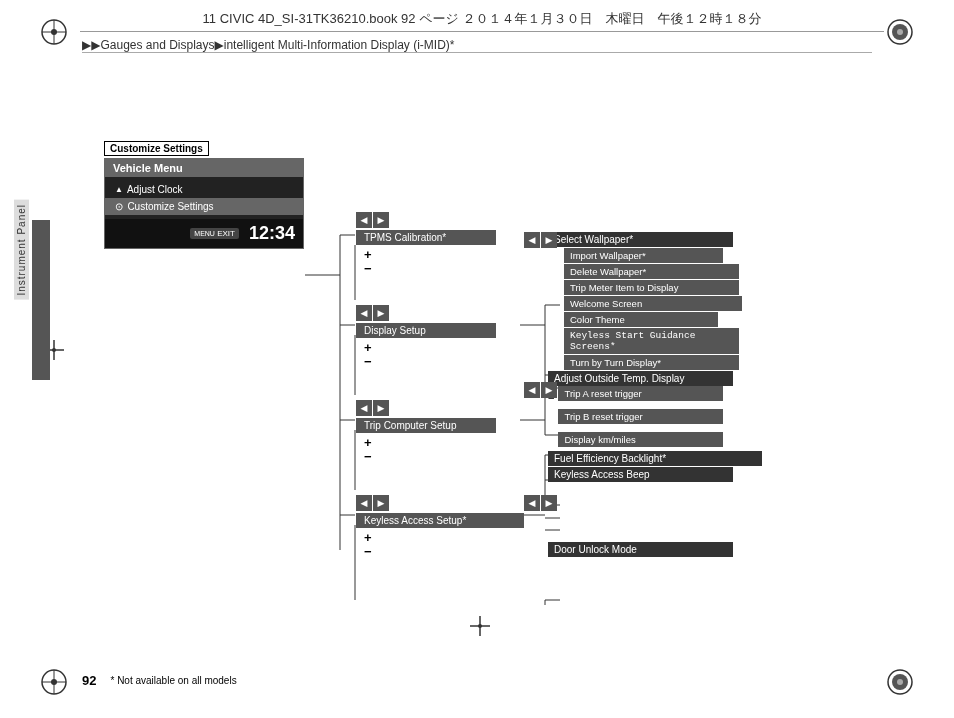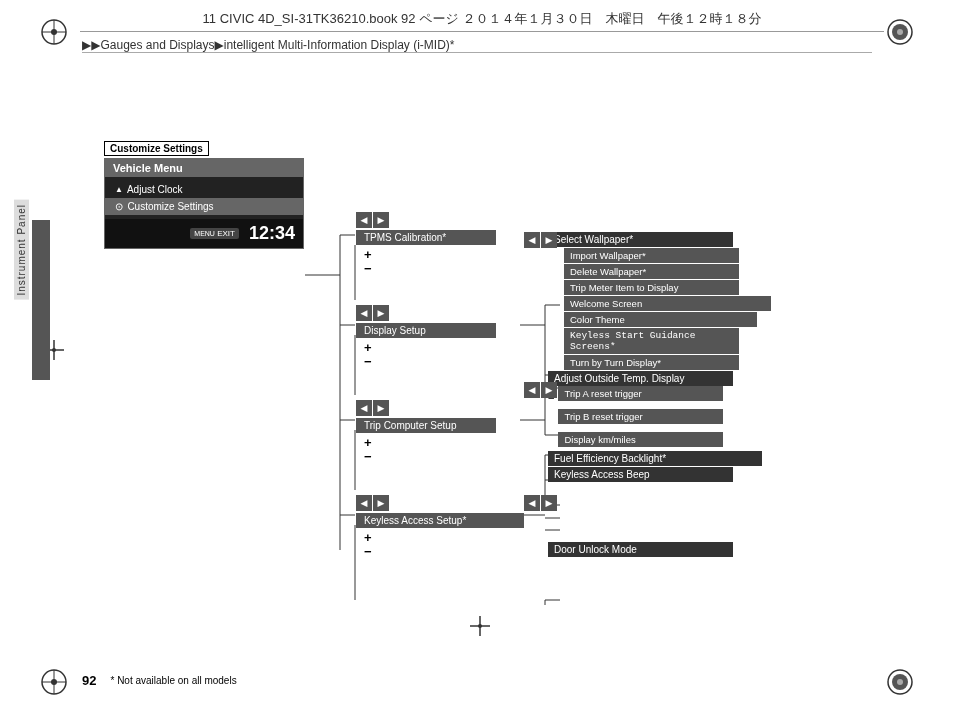--- a/index.html
+++ b/index.html
@@ -188,33 +188,33 @@
 </div>
 
 <div style="position:absolute;top:232px;left:548px;">
 
   <div style="display:flex;align-items:center;gap:2px;margin-bottom:1px;">
     <div style="background:#333;color:#fff;padding:2px 6px;font-size:10px;width:185px;">Select Wallpaper*</div>
   </div>
 
   <div style="margin-left:16px;">
     <div style="display:flex;align-items:center;gap:0;margin-bottom:1px;">
-      <div style="background:#555;color:#fff;padding:2px 6px;font-size:9.5px;width:175px;">Import Wallpaper*</div>
+      <div style="background:#555;color:#fff;padding:2px 6px;font-size:9.5px;width:159px;">Import Wallpaper*</div>
     </div>
     <div style="margin-bottom:1px;">
       <div style="background:#555;color:#fff;padding:2px 6px;font-size:9.5px;width:175px;">Delete Wallpaper*</div>
     </div>
     <div style="margin-bottom:1px;">
       <div style="background:#555;color:#fff;padding:2px 6px;font-size:9.5px;width:175px;">Trip Meter Item to Display</div>
     </div>
     <div style="margin-bottom:1px;">
-      <div style="background:#555;color:#fff;padding:2px 6px;font-size:9.5px;width:207px;">Welcome Screen</div>
-    </div>
-    <div style="margin-bottom:1px;">
-      <div style="background:#555;color:#fff;padding:2px 6px;font-size:9.5px;width:193px;">Color Theme</div>
+      <div style="background:#555;color:#fff;padding:2px 6px;font-size:9.5px;width:178px;">Welcome Screen</div>
+    </div>
+    <div style="margin-bottom:1px;">
+      <div style="background:#555;color:#fff;padding:2px 6px;font-size:9.5px;width:154px;">Color Theme</div>
     </div>
     <div style="margin-bottom:1px;font-family:Liberation Mono, monospace;">
       <div style="background:#555;color:#fff;padding:2px 6px;font-size:9.5px;width:175px;">Keyless Start Guidance Screens*</div>
     </div>
     <div style="margin-bottom:1px;">
       <div style="background:#555;color:#fff;padding:2px 6px;font-size:9.5px;width:175px;">Turn by Turn Display*</div>
     </div>
   </div>
 
 

